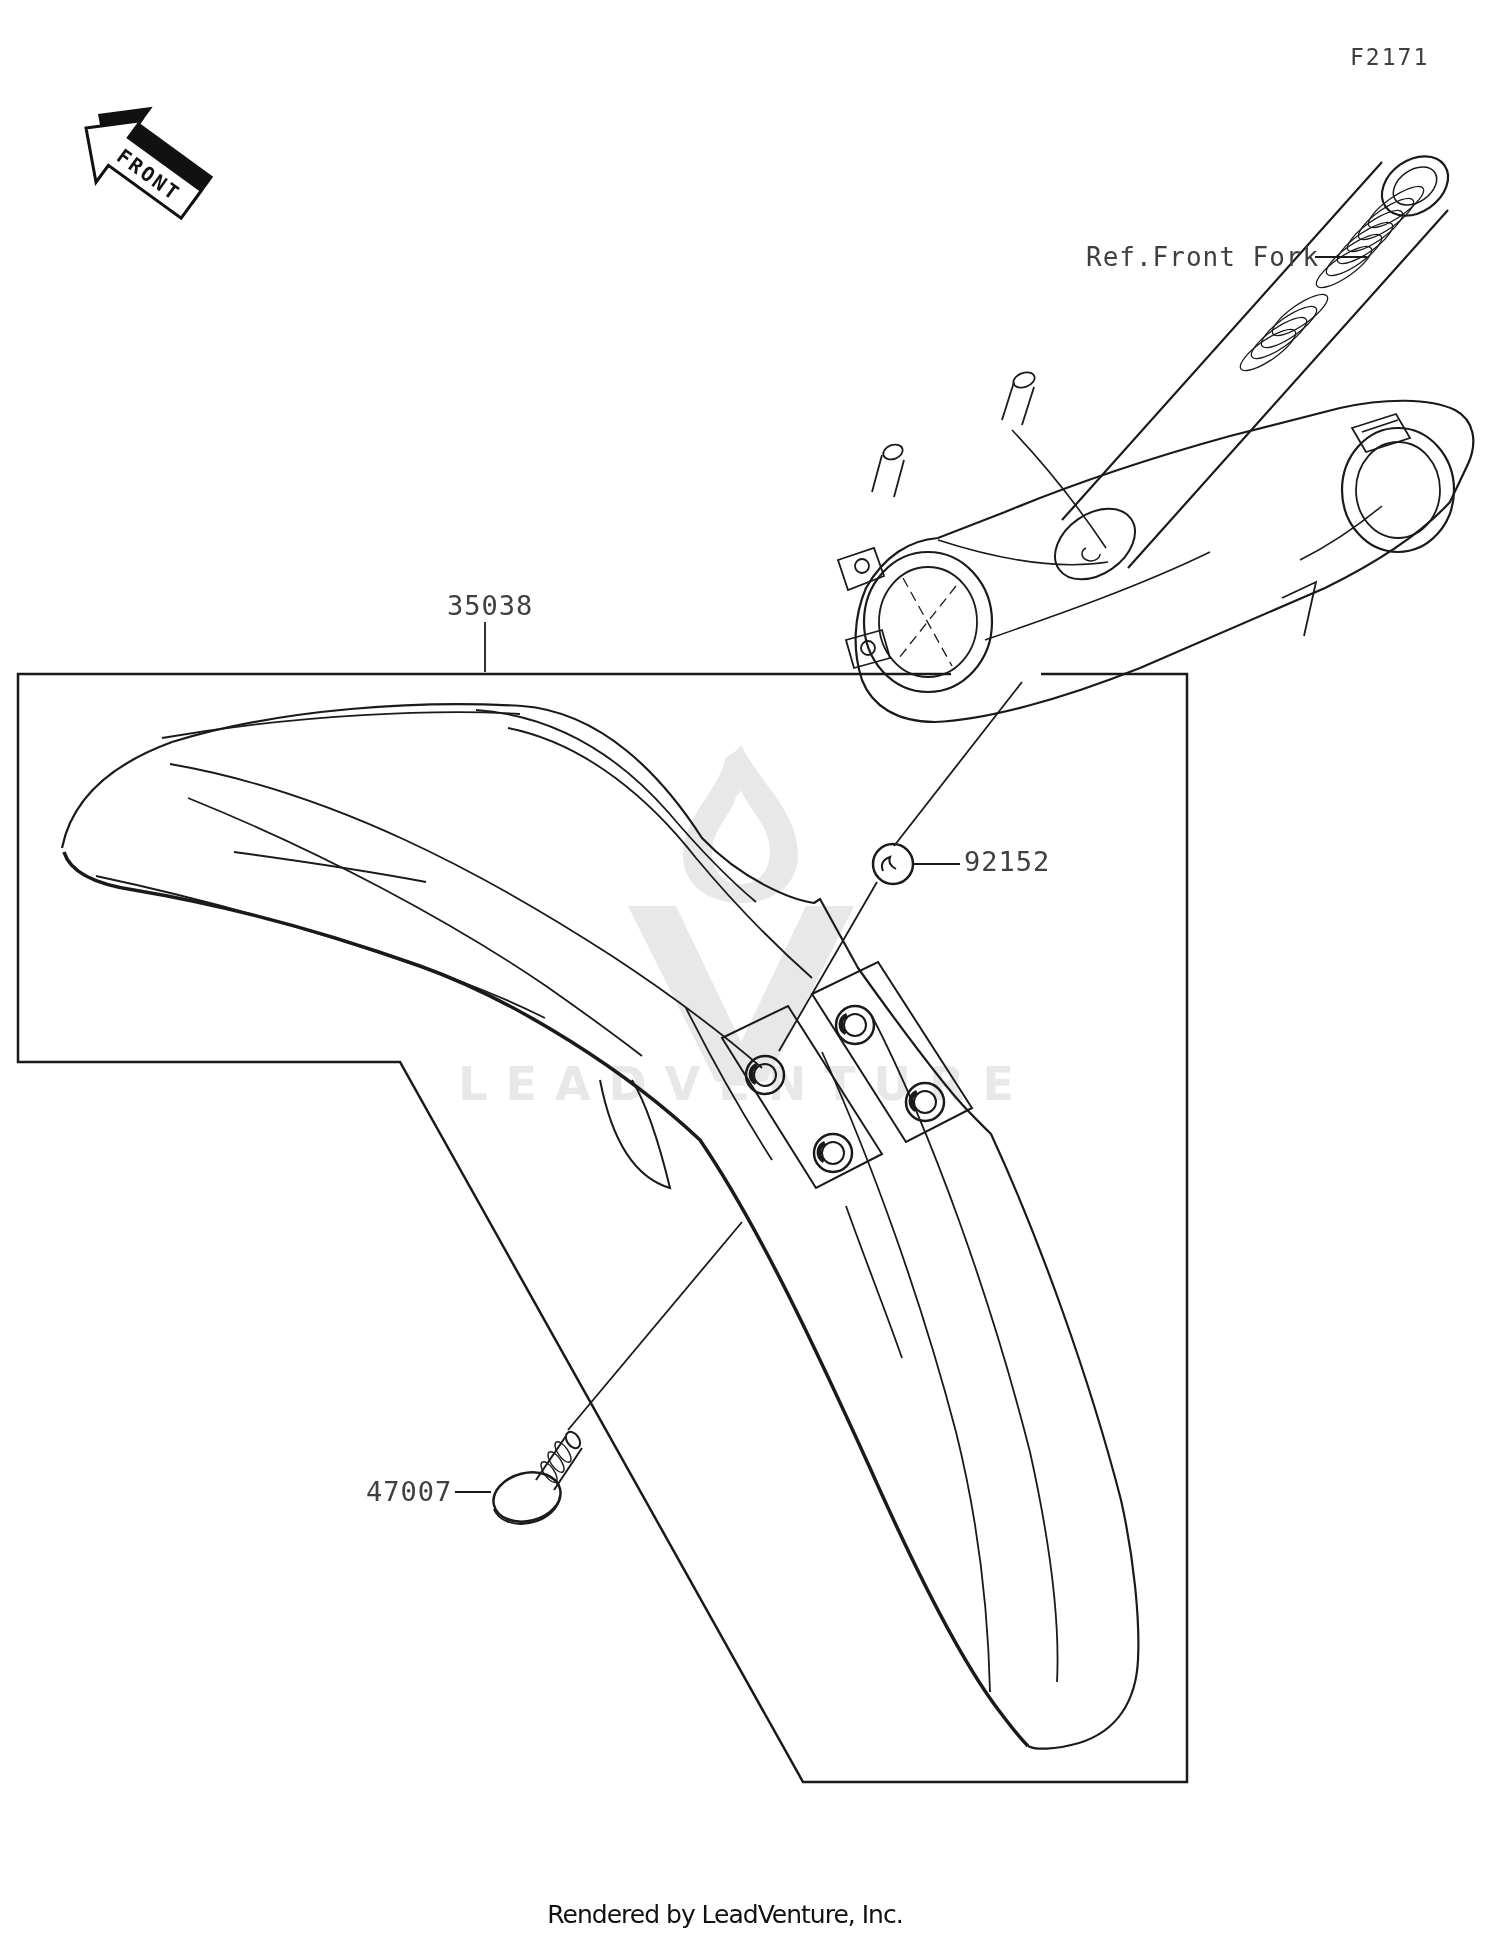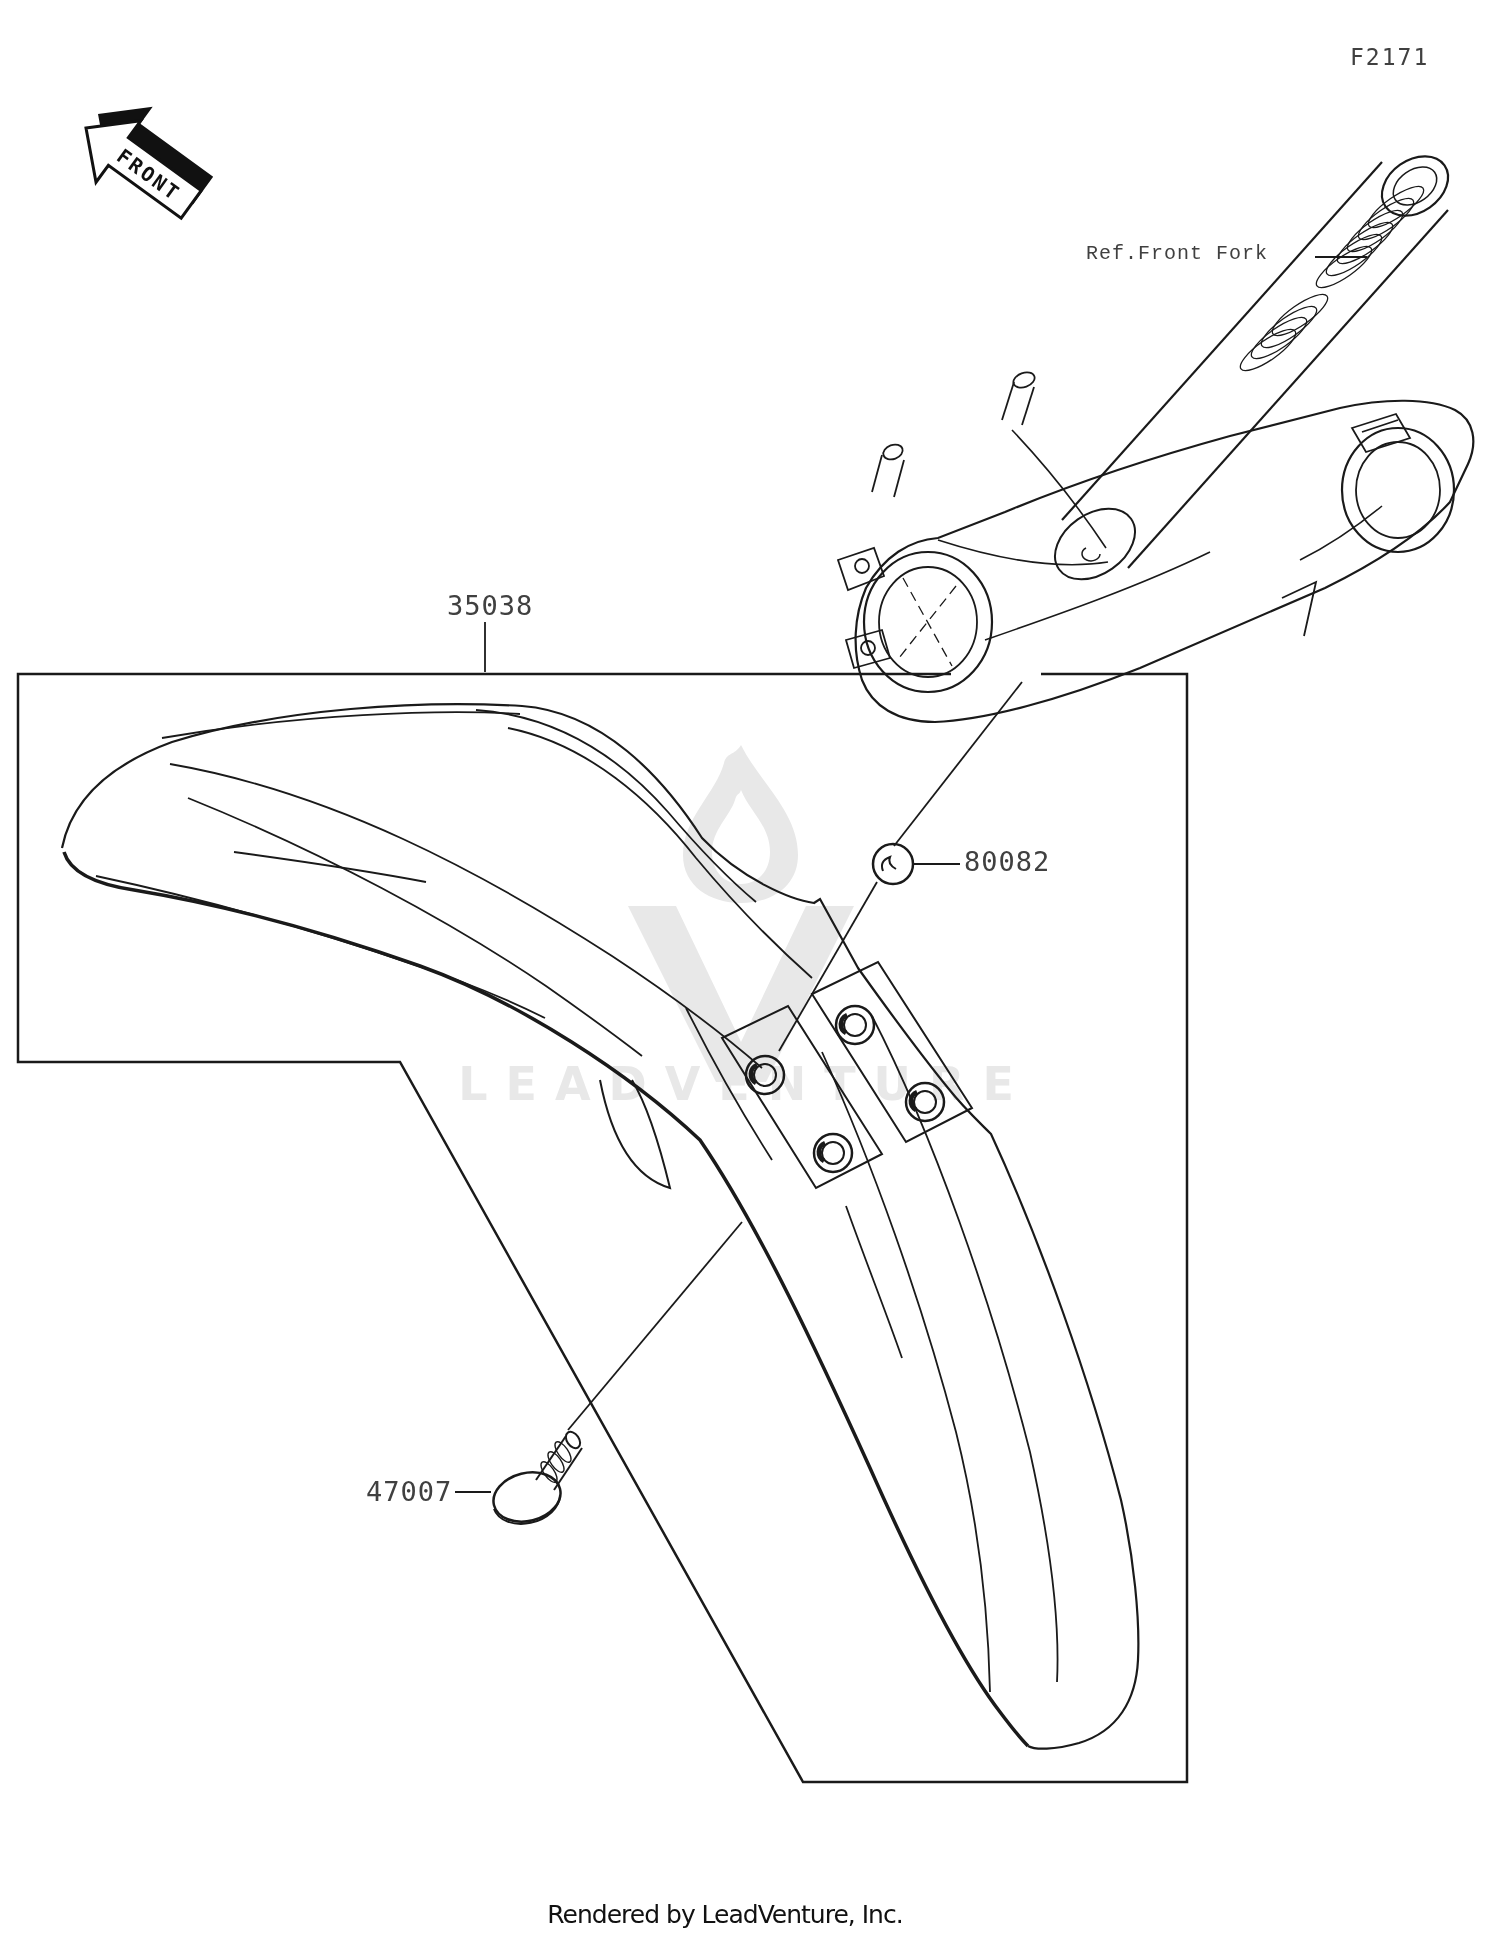--- a/index.html
+++ b/index.html
@@ -1,21 +1,21 @@
 <!DOCTYPE html>
 <html><head>
 <meta charset="utf-8">
 <style>
   html,body{margin:0;padding:0;background:#ffffff;}
   #stage{position:relative;width:1500px;height:1938px;background:#ffffff;overflow:hidden;
          font-family:"DejaVu Sans Mono", monospace;color:#1a1a1a;}
   #artwork{position:absolute;left:0;top:0;width:1500px;height:1938px;}
   .lbl{position:absolute;white-space:nowrap;color:#404040;}
   .code{font-size:23px;letter-spacing:2px;}
-  .ref{font-size:20px;letter-spacing:1px;font-family:Liberation Mono, monospace;}
+  .ref{font-size:26px;letter-spacing:1px;}
   .part{font-size:27px;letter-spacing:1px;}
   .footer{position:absolute;left:0;top:1900px;width:1450px;text-align:center;
           font-family:"DejaVu Sans", sans-serif;font-size:25px;letter-spacing:-1px;color:#111;}
 </style>
 </head>
 <body>
 
 <div id="stage">
 
   <svg id="artwork" viewBox="0 0 1500 1938" xmlns="http://www.w3.org/2000/svg">
@@ -181,18 +181,18 @@
       </g>
     </g>
   </svg>
 
   <div class="lbl code" style="left:1350px;top:44px;">F2171</div>
 
   <div class="lbl ref" style="left:1086px;top:242px;">Ref.Front Fork</div>
 
   <div class="lbl part" style="left:447px;top:590px;">35038</div>
 
-  <div class="lbl part" style="left:964px;top:846px;">80082</div>
+  <div class="lbl part" style="left:964px;top:846px;">92152</div>
 
   <div class="lbl part" style="left:366px;top:1476px;">47007</div>
 
   <div class="footer">Rendered by LeadVenture, Inc.</div>
 </div>
 
 </body></html>

